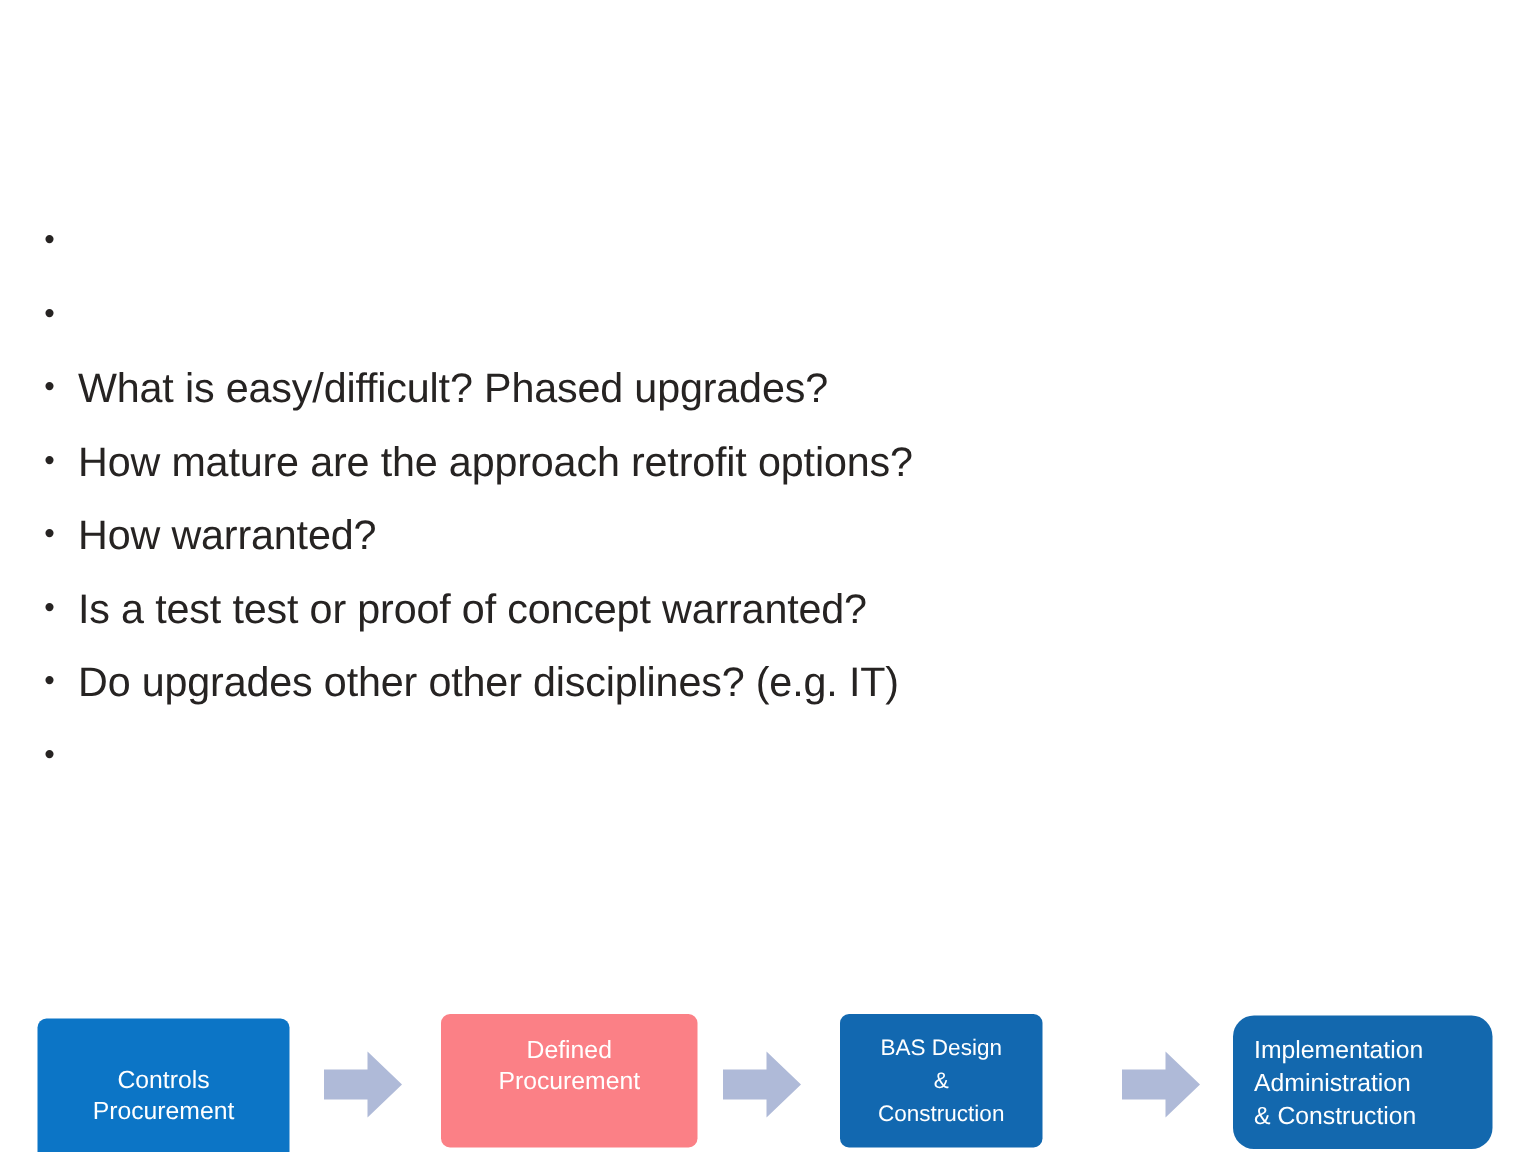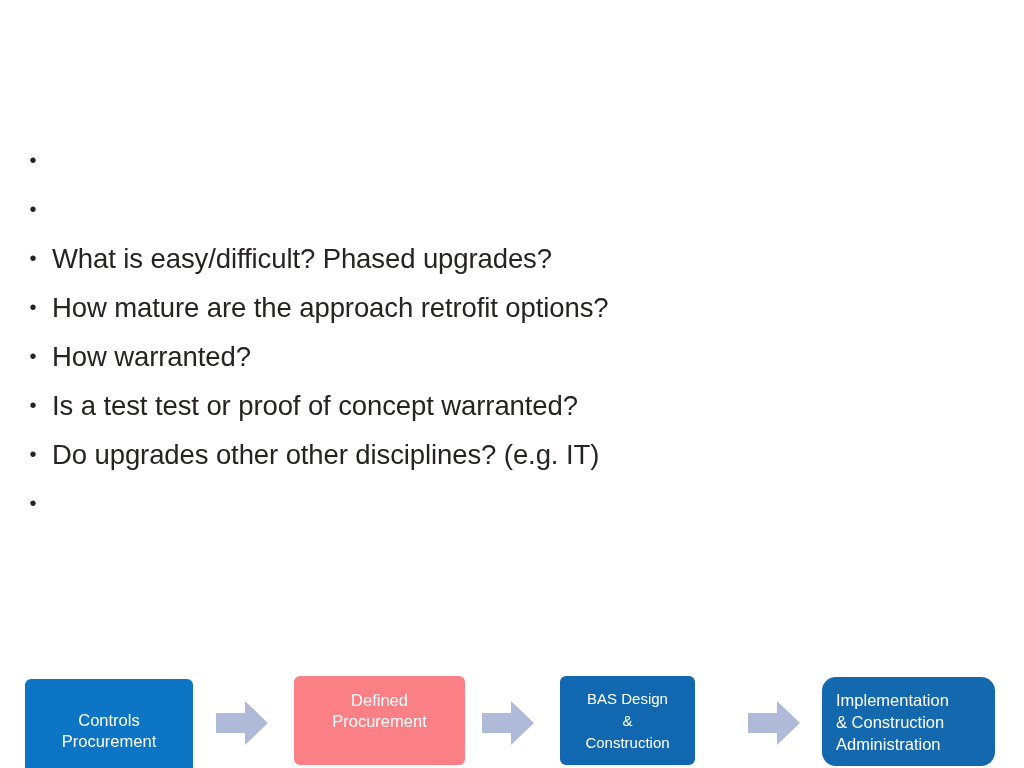--- a/index.html
+++ b/index.html
@@ -213,18 +213,18 @@
     </div>
 
     <div class="flow-arrow" id="flow-arrow-3">
       <svg viewBox="0 0 52 46" xmlns="http://www.w3.org/2000/svg" aria-hidden="true">
         <polygon points="0,13 29,13 29,1 52,23 29,45 29,33 0,33" fill="#AFBAD8"></polygon>
       </svg>
     </div>
 
     <div class="flow-box" id="flow-box-4">
       <span class="flow-line">Implementation</span>
+      <span class="flow-line">Administration</span>
       <span class="flow-line">&amp; Construction</span>
-      <span class="flow-line">Administration</span>
     </div>
 
   </div>
 </div>
 
 </body></html>

